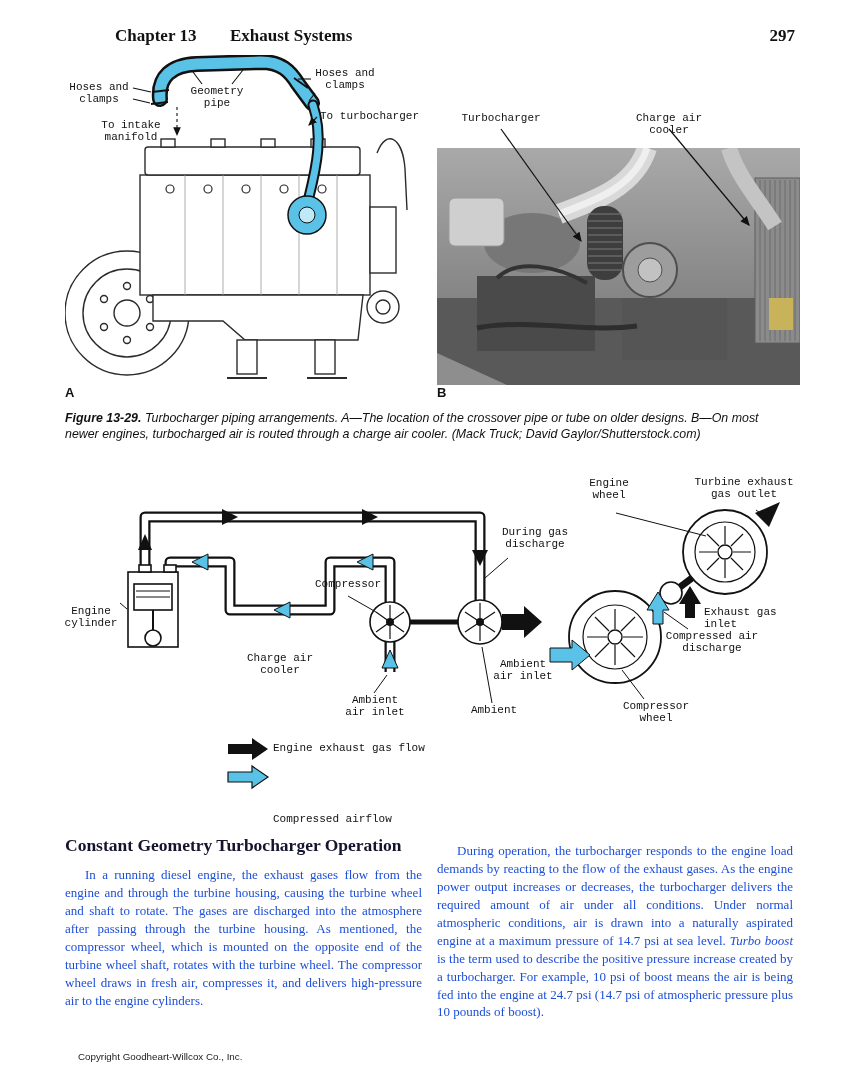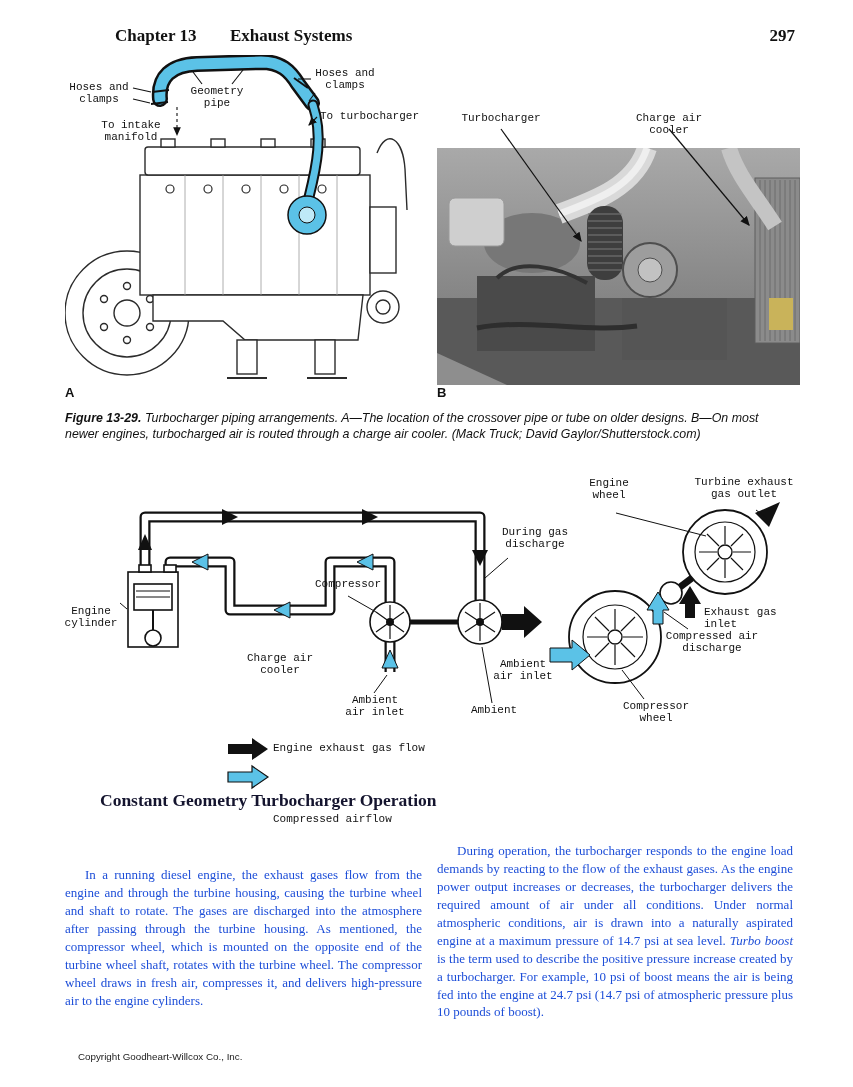--- a/index.html
+++ b/index.html
@@ -261,21 +261,21 @@
     <div class="fig-label" style="left:634px; top:4px; width:100px;">Turbine exhaust gas outlet</div>
     <div class="fig-label left" style="left:644px; top:134px; width:100px;">Exhaust gas inlet</div>
     <div class="fig-label" style="left:604px; top:158px; width:96px;">Compressed air discharge</div>
     <div class="fig-label" style="left:554px; top:228px; width:84px;">Compressor wheel</div>
     <div class="fig-label" style="left:428px; top:186px; width:70px;">Ambient air inlet</div>
     <div class="fig-label left" style="left:213px; top:270px;">Engine exhaust gas flow</div>
     <div class="fig-label left" style="left:213px; top:298px;margin-top:43px;">Compressed airflow</div>
   </div>
 
 
-  <h2 class="heading" style="left:65px; top:790px; width:360px;margin-left:35px;">Constant Geometry Turbocharger Operation</h2>
+  <h2 class="heading" style="left:65px; top:835px; width:360px;">Constant Geometry Turbocharger Operation</h2>
 
   <div class="bodycol" style="left:65px; top:866px; width:357px;">
     <span>In a running diesel engine, the exhaust gases flow from the engine and through the turbine housing, causing the turbine wheel and shaft to rotate. The gases are discharged into the atmosphere after passing through the turbine housing. As mentioned, the compressor wheel, which is mounted on the opposite end of the turbine wheel shaft, rotates with the turbine wheel. The compressor wheel draws in fresh air, compresses it, and delivers high-pressure air to the engine cylinders.</span>
   </div>
 
   <div class="bodycol" style="left:437px; top:842px; width:356px;">
     <span>During operation, the turbocharger responds to the engine load demands by reacting to the flow of the exhaust gases. As the engine power output increases or decreases, the turbocharger delivers the required amount of air under all conditions. Under normal atmospheric conditions, air is drawn into a naturally aspirated engine at a maximum pressure of 14.7 psi at sea level. </span><em>Turbo boost</em><span> is the term used to describe the positive pressure increase created by a turbocharger. For example, 10 psi of boost means the air is being fed into the engine at 24.7 psi (14.7 psi of atmospheric pressure plus 10 pounds of boost).</span>
   </div>
 
   <div class="footer">Copyright Goodheart-Willcox Co., Inc.</div>

